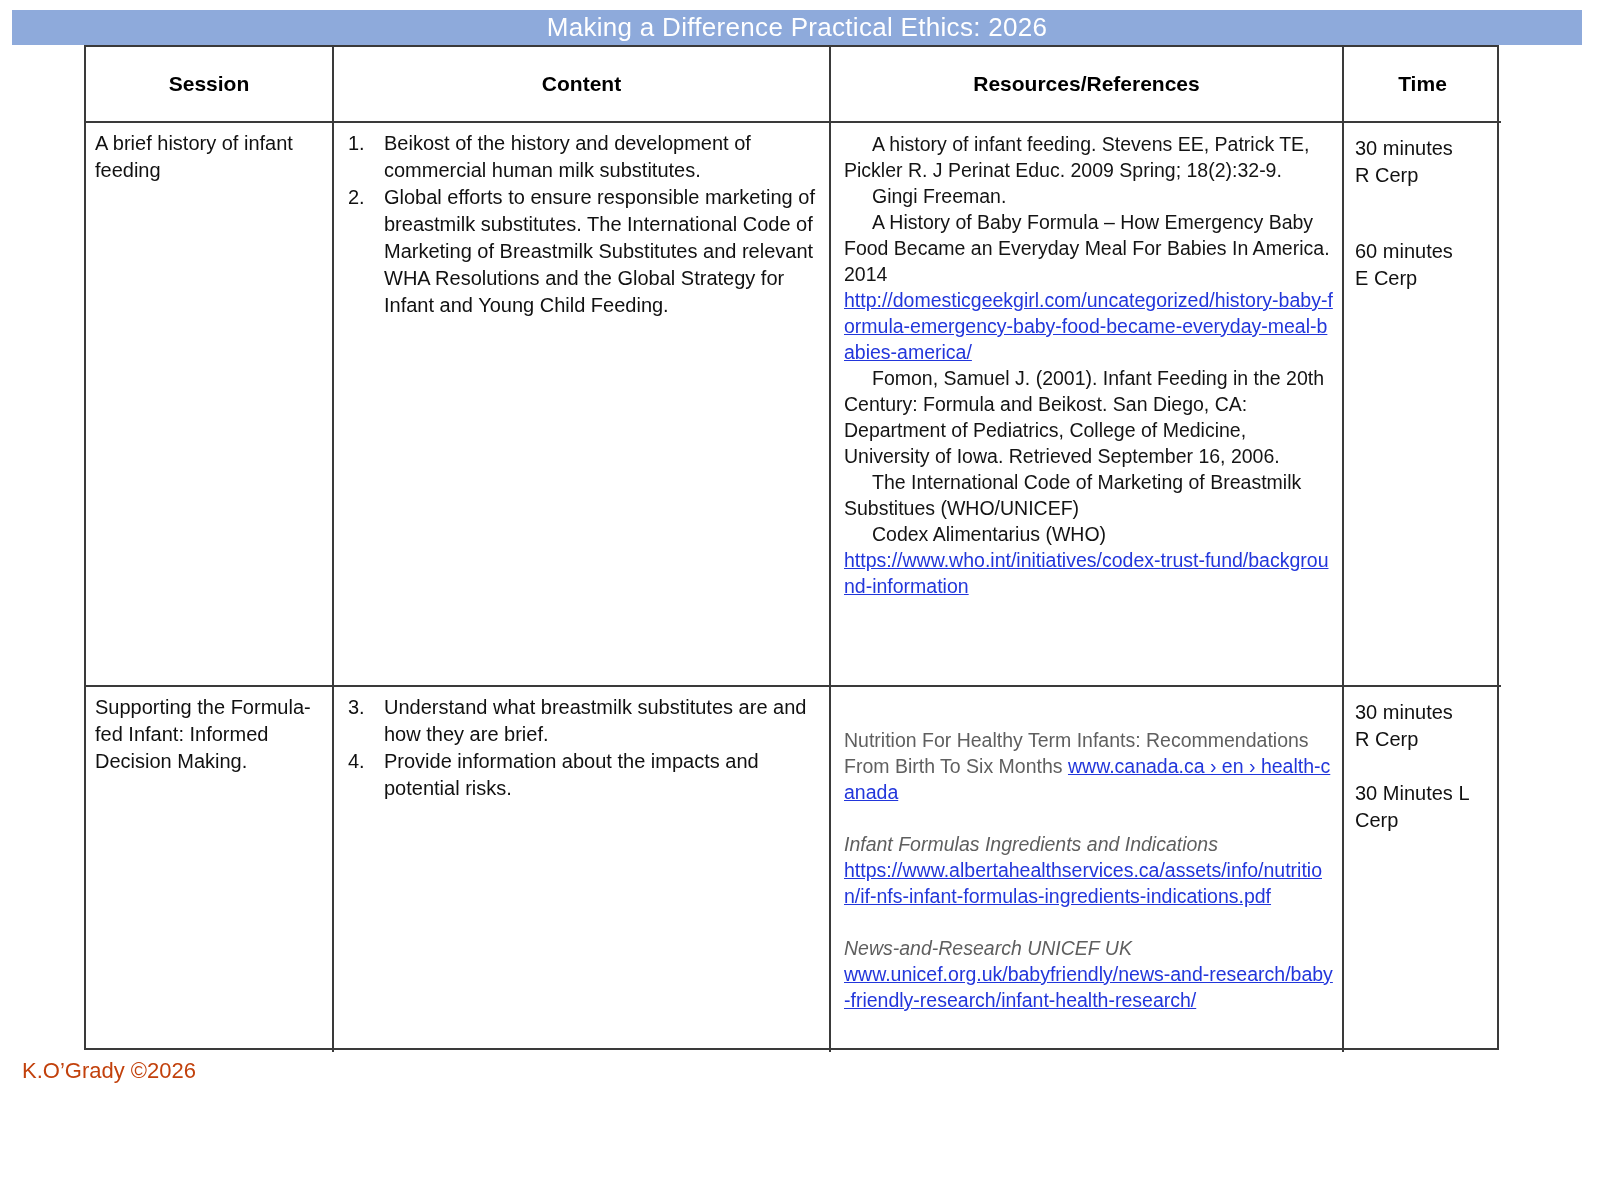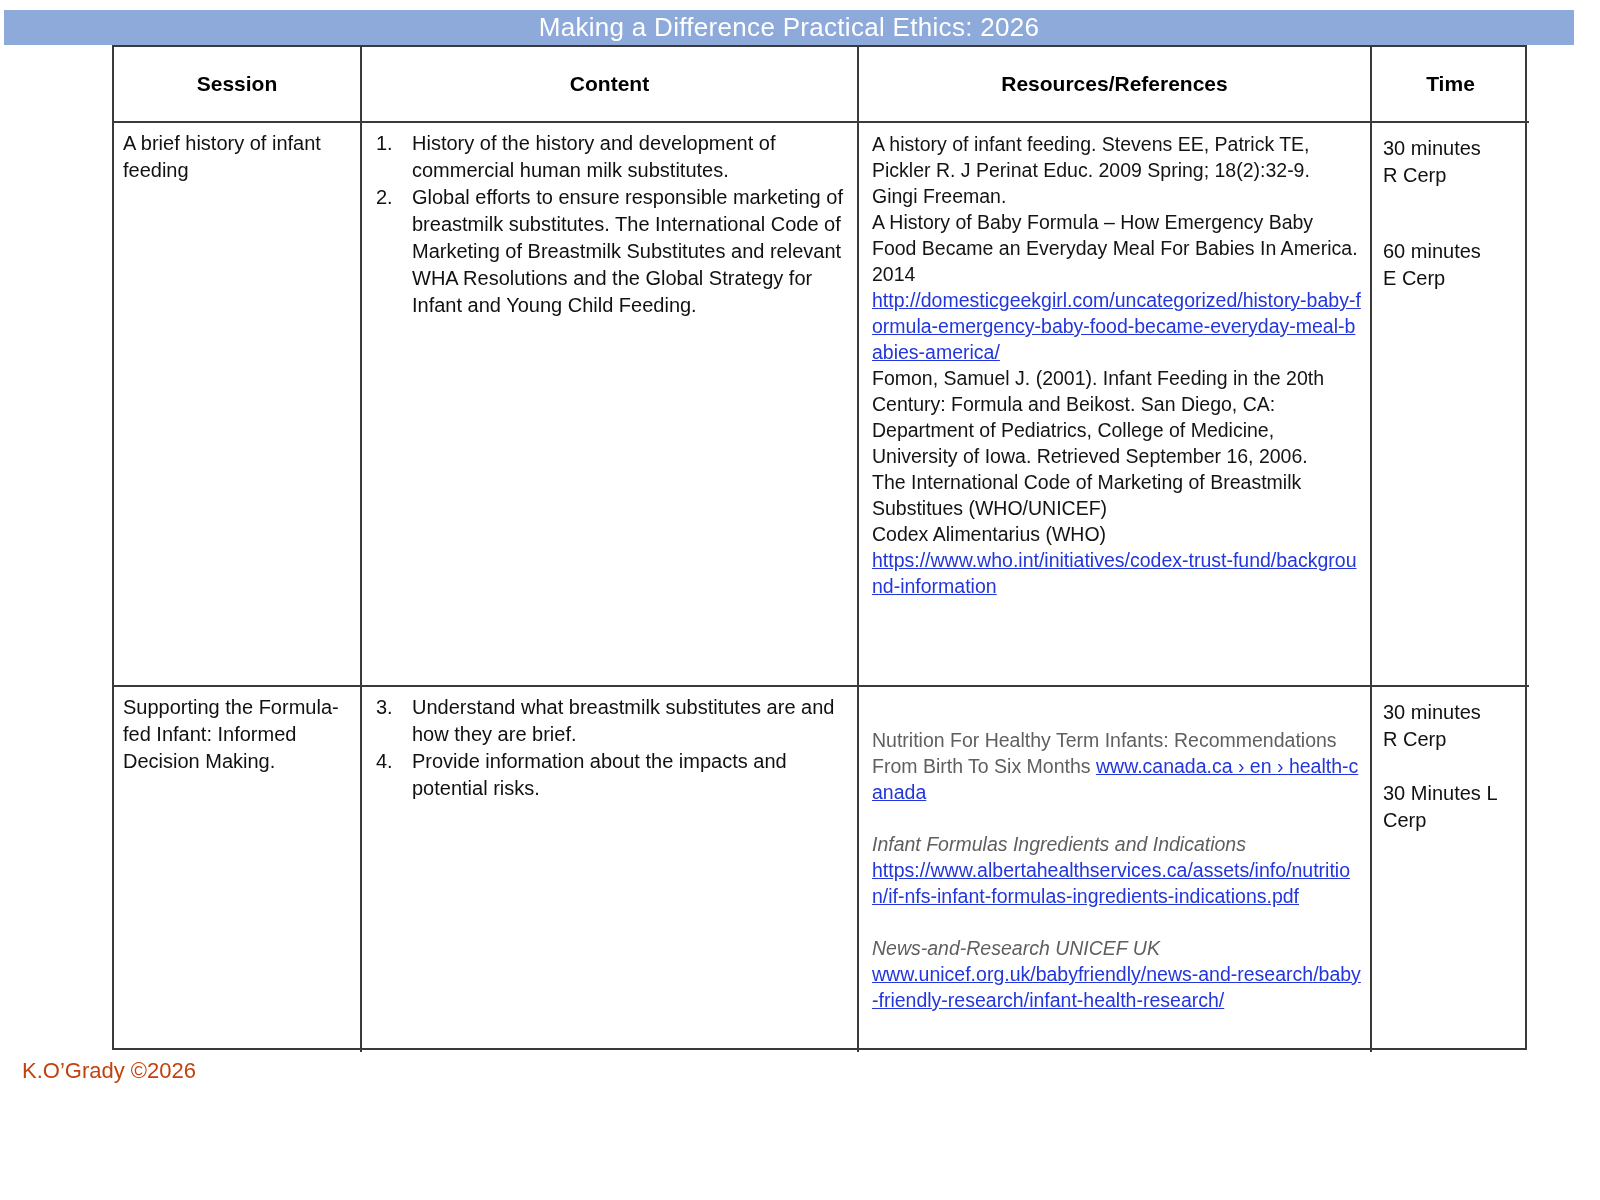--- a/index.html
+++ b/index.html
@@ -2,27 +2,27 @@
 <html><head>
 <meta charset="utf-8">
 <style>
   html,body { margin:0; padding:0; background:#ffffff; }
   .canvas {
     position:relative; width:1600px; height:1200px; background:#ffffff;
     font-family:"Liberation Sans", sans-serif; color:#111;
     overflow:hidden;
   }
   .title-bar {
-    position:absolute; left:4px; top:10px; width:1570px; height:35px;
+    position:absolute; left:12px; top:10px; width:1570px; height:35px;
     background:#8EAADB; display:flex; align-items:center; justify-content:center;
   }
   .title-bar span { color:#ffffff; font-size:26px; letter-spacing:0.3px; }
 
   .doc-table {
-    position:absolute; left:112px; top:45px; width:1415px; height:1005px;
+    position:absolute; left:84px; top:45px; width:1415px; height:1005px;
     display:grid;
     grid-template-columns:248px 497px 513px 157px;
     grid-template-rows:76px 564px 365px;
     border:2px solid #3a3a3a;
     box-sizing:border-box;
   }
   .cell {
     border-right:2px solid #3a3a3a; border-bottom:2px solid #3a3a3a;
     box-sizing:border-box; overflow:hidden;
   }
@@ -34,21 +34,21 @@
   }
   .session-cell { padding:7px 6px 0 9px; font-size:20px; line-height:27px; }
   .content-cell { padding:7px 6px 6px 8px; font-size:20px; line-height:27px; }
   .content-item { display:flex; }
   .content-item .num { flex:none; width:42px; padding-left:6px; box-sizing:border-box; }
   .content-item .txt { flex:1; }
   .resources-cell { padding:8px 8px 6px 13px; font-size:19.5px; line-height:26px; }
   .resources-cell.pad-top { padding-top:40px; }
   .res-p { }
   .res-p.gap { margin-top:26px;font-style:italic; }
-  .res-text { color:#141414; }
+  .res-text { color:#141414;margin-left:28px; }
   .res-gray { color:#5f5f5f; }
   .res-link { color:#2236DB; text-decoration:underline; word-break:break-all; cursor:pointer; }
   .time-cell { padding:12px 4px 6px 11px; font-size:20px; line-height:26.5px; }
   .time-gap-lg { margin-top:50px; }
   .time-gap-sm { margin-top:28px; }
 
   .footer-text {
     position:absolute; left:22px; top:1058px; font-size:22px; color:#c2410c;
   }
 </style>
@@ -67,21 +67,21 @@
     <div class="cell hcell">Content</div>
     <div class="cell hcell">Resources/References</div>
     <div class="cell hcell last-col">Time</div>
 
     <div class="cell session-cell">
       <span>A brief history of infant feeding</span>
     </div>
     <div class="cell content-cell">
       <div class="content-item">
         <span class="num">1.</span>
-        <span class="txt">History of the history and development of commercial human milk substitutes.</span>
+        <span class="txt">Beikost of the history and development of commercial human milk substitutes.</span>
       </div>
       <div class="content-item">
         <span class="num">2.</span>
         <span class="txt">Global efforts to ensure responsible marketing of breastmilk substitutes. The International Code of Marketing of Breastmilk Substitutes and relevant WHA Resolutions and the Global Strategy for Infant and Young Child Feeding.</span>
       </div>
     </div>
     <div class="cell resources-cell">
         <div class="res-p"><span class="res-text">A history of infant feeding. Stevens EE, Patrick TE, Pickler R. J Perinat Educ. 2009 Spring; 18(2):32-9.</span></div>
         <div class="res-p"><span class="res-text">Gingi Freeman.</span></div>
         <div class="res-p"><span class="res-text">A History of Baby Formula – How Emergency Baby Food Became an Everyday Meal For Babies In America. 2014</span></div>

